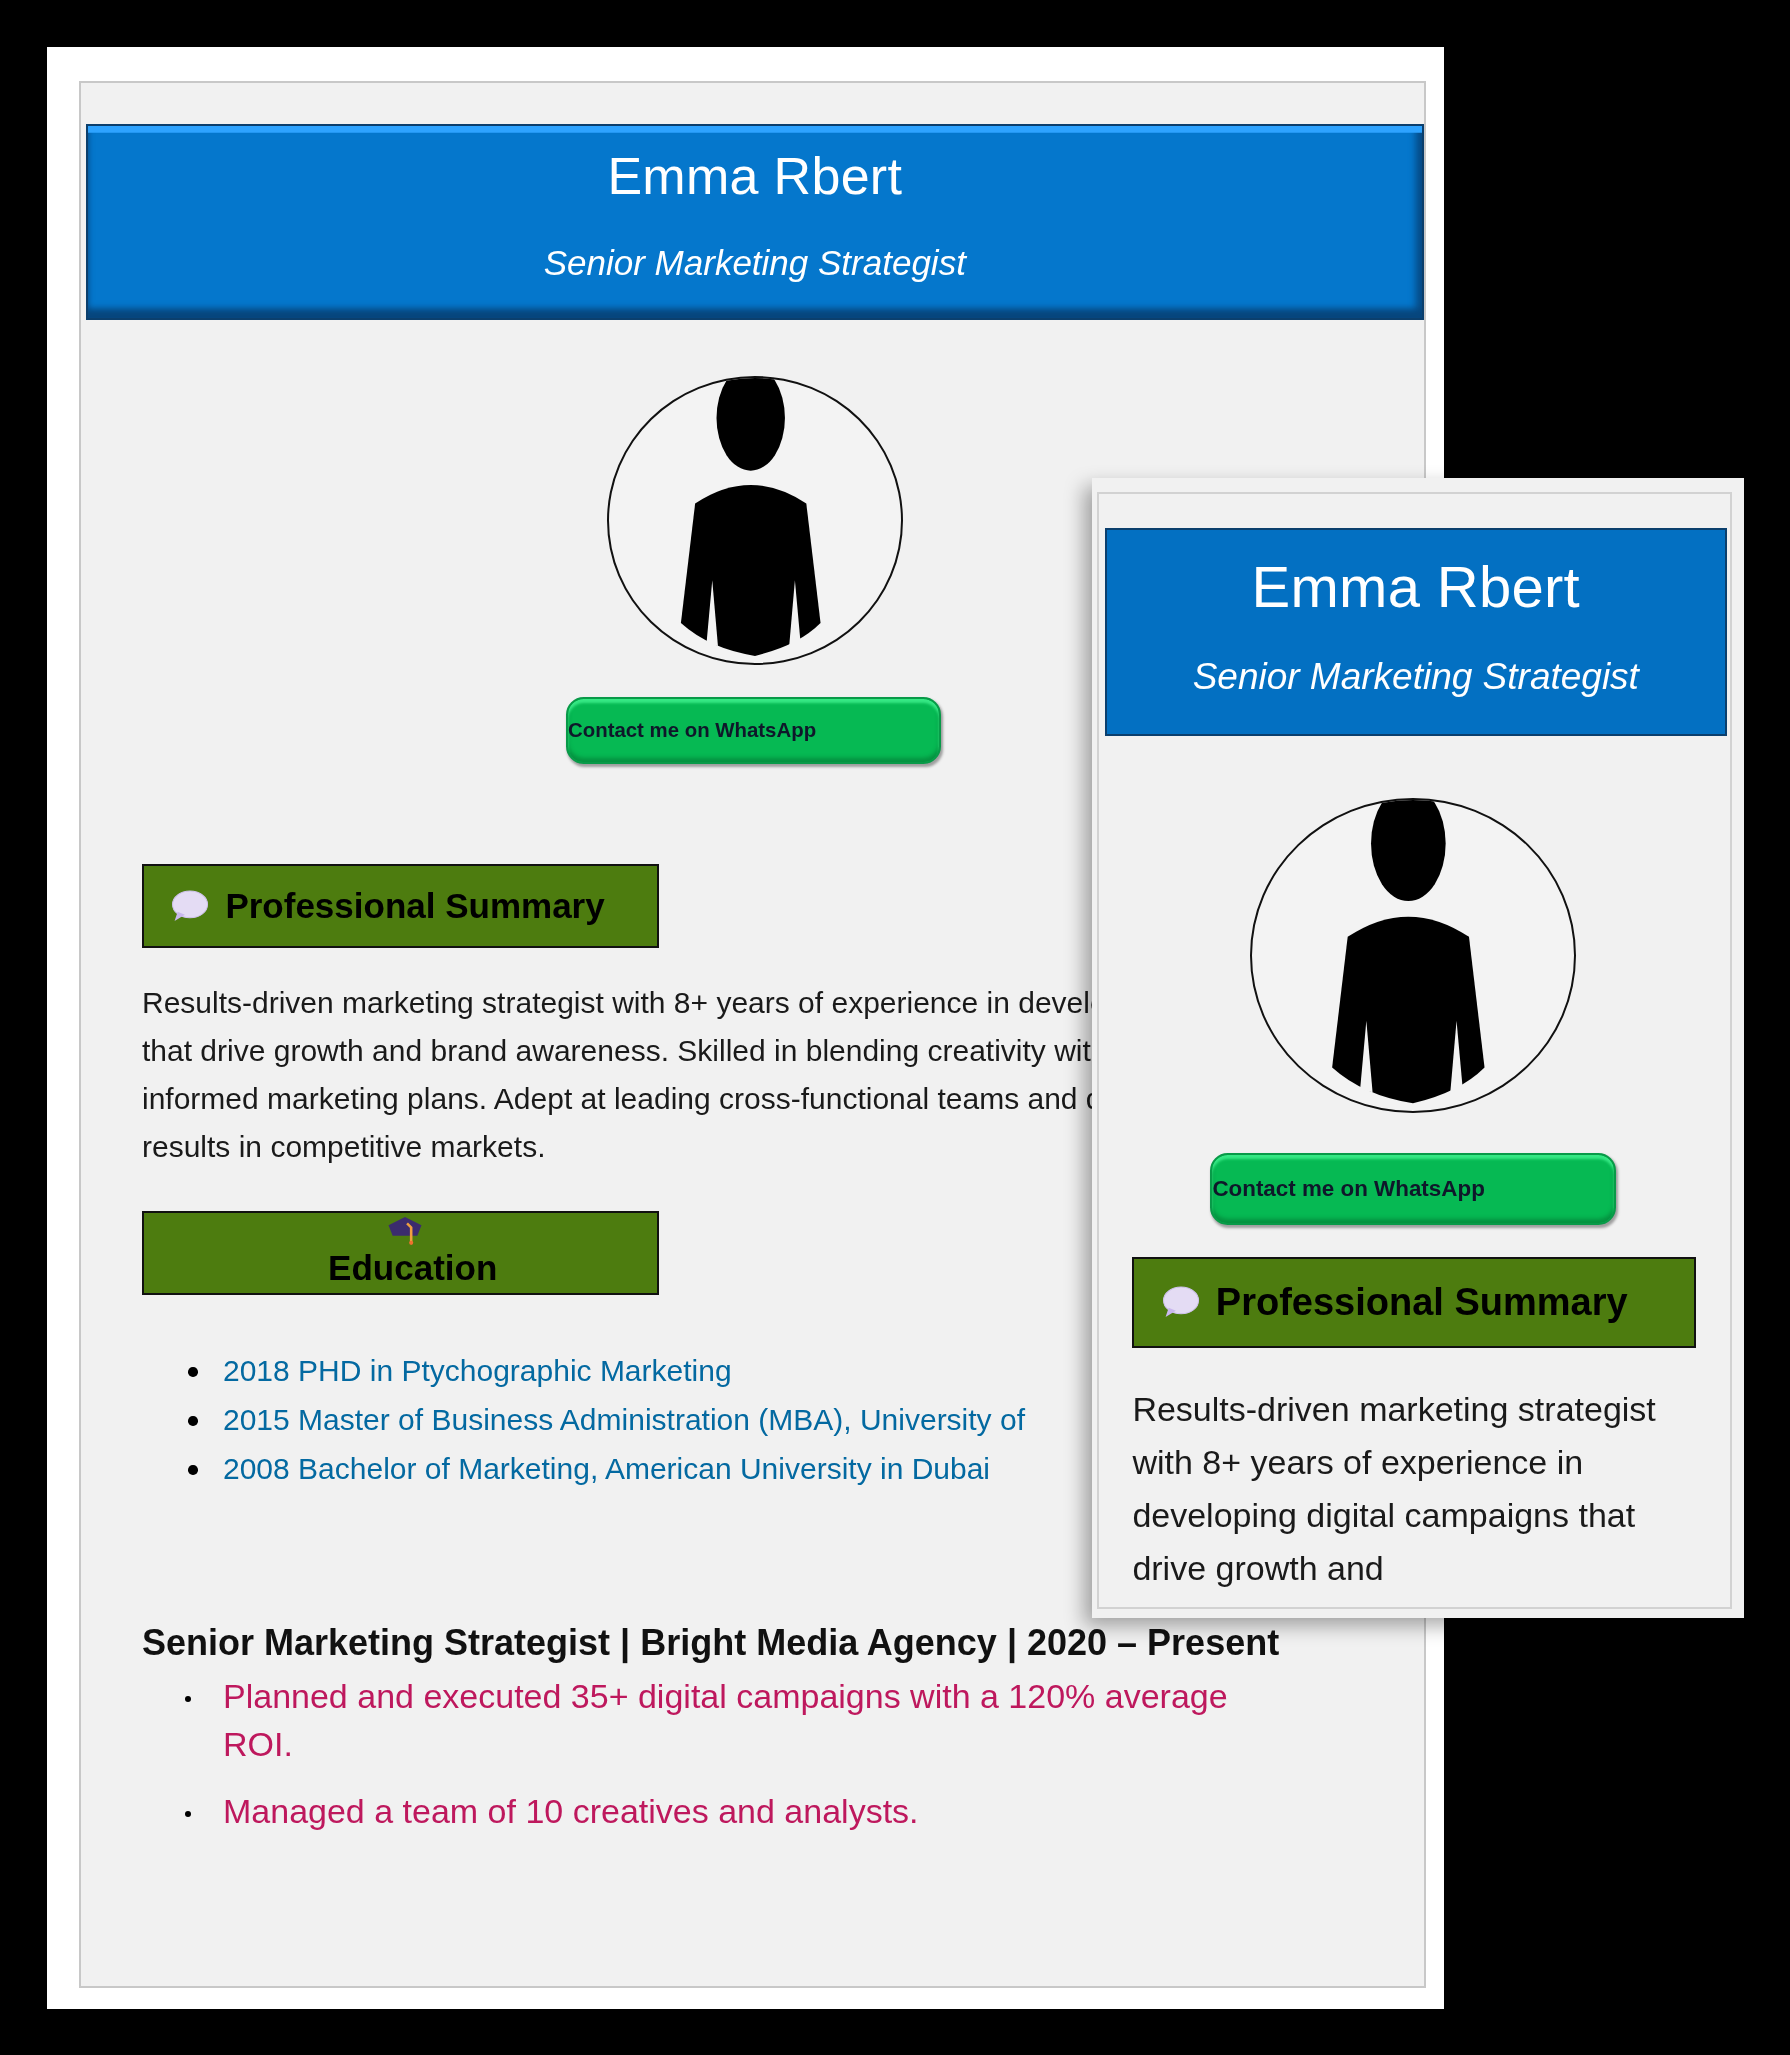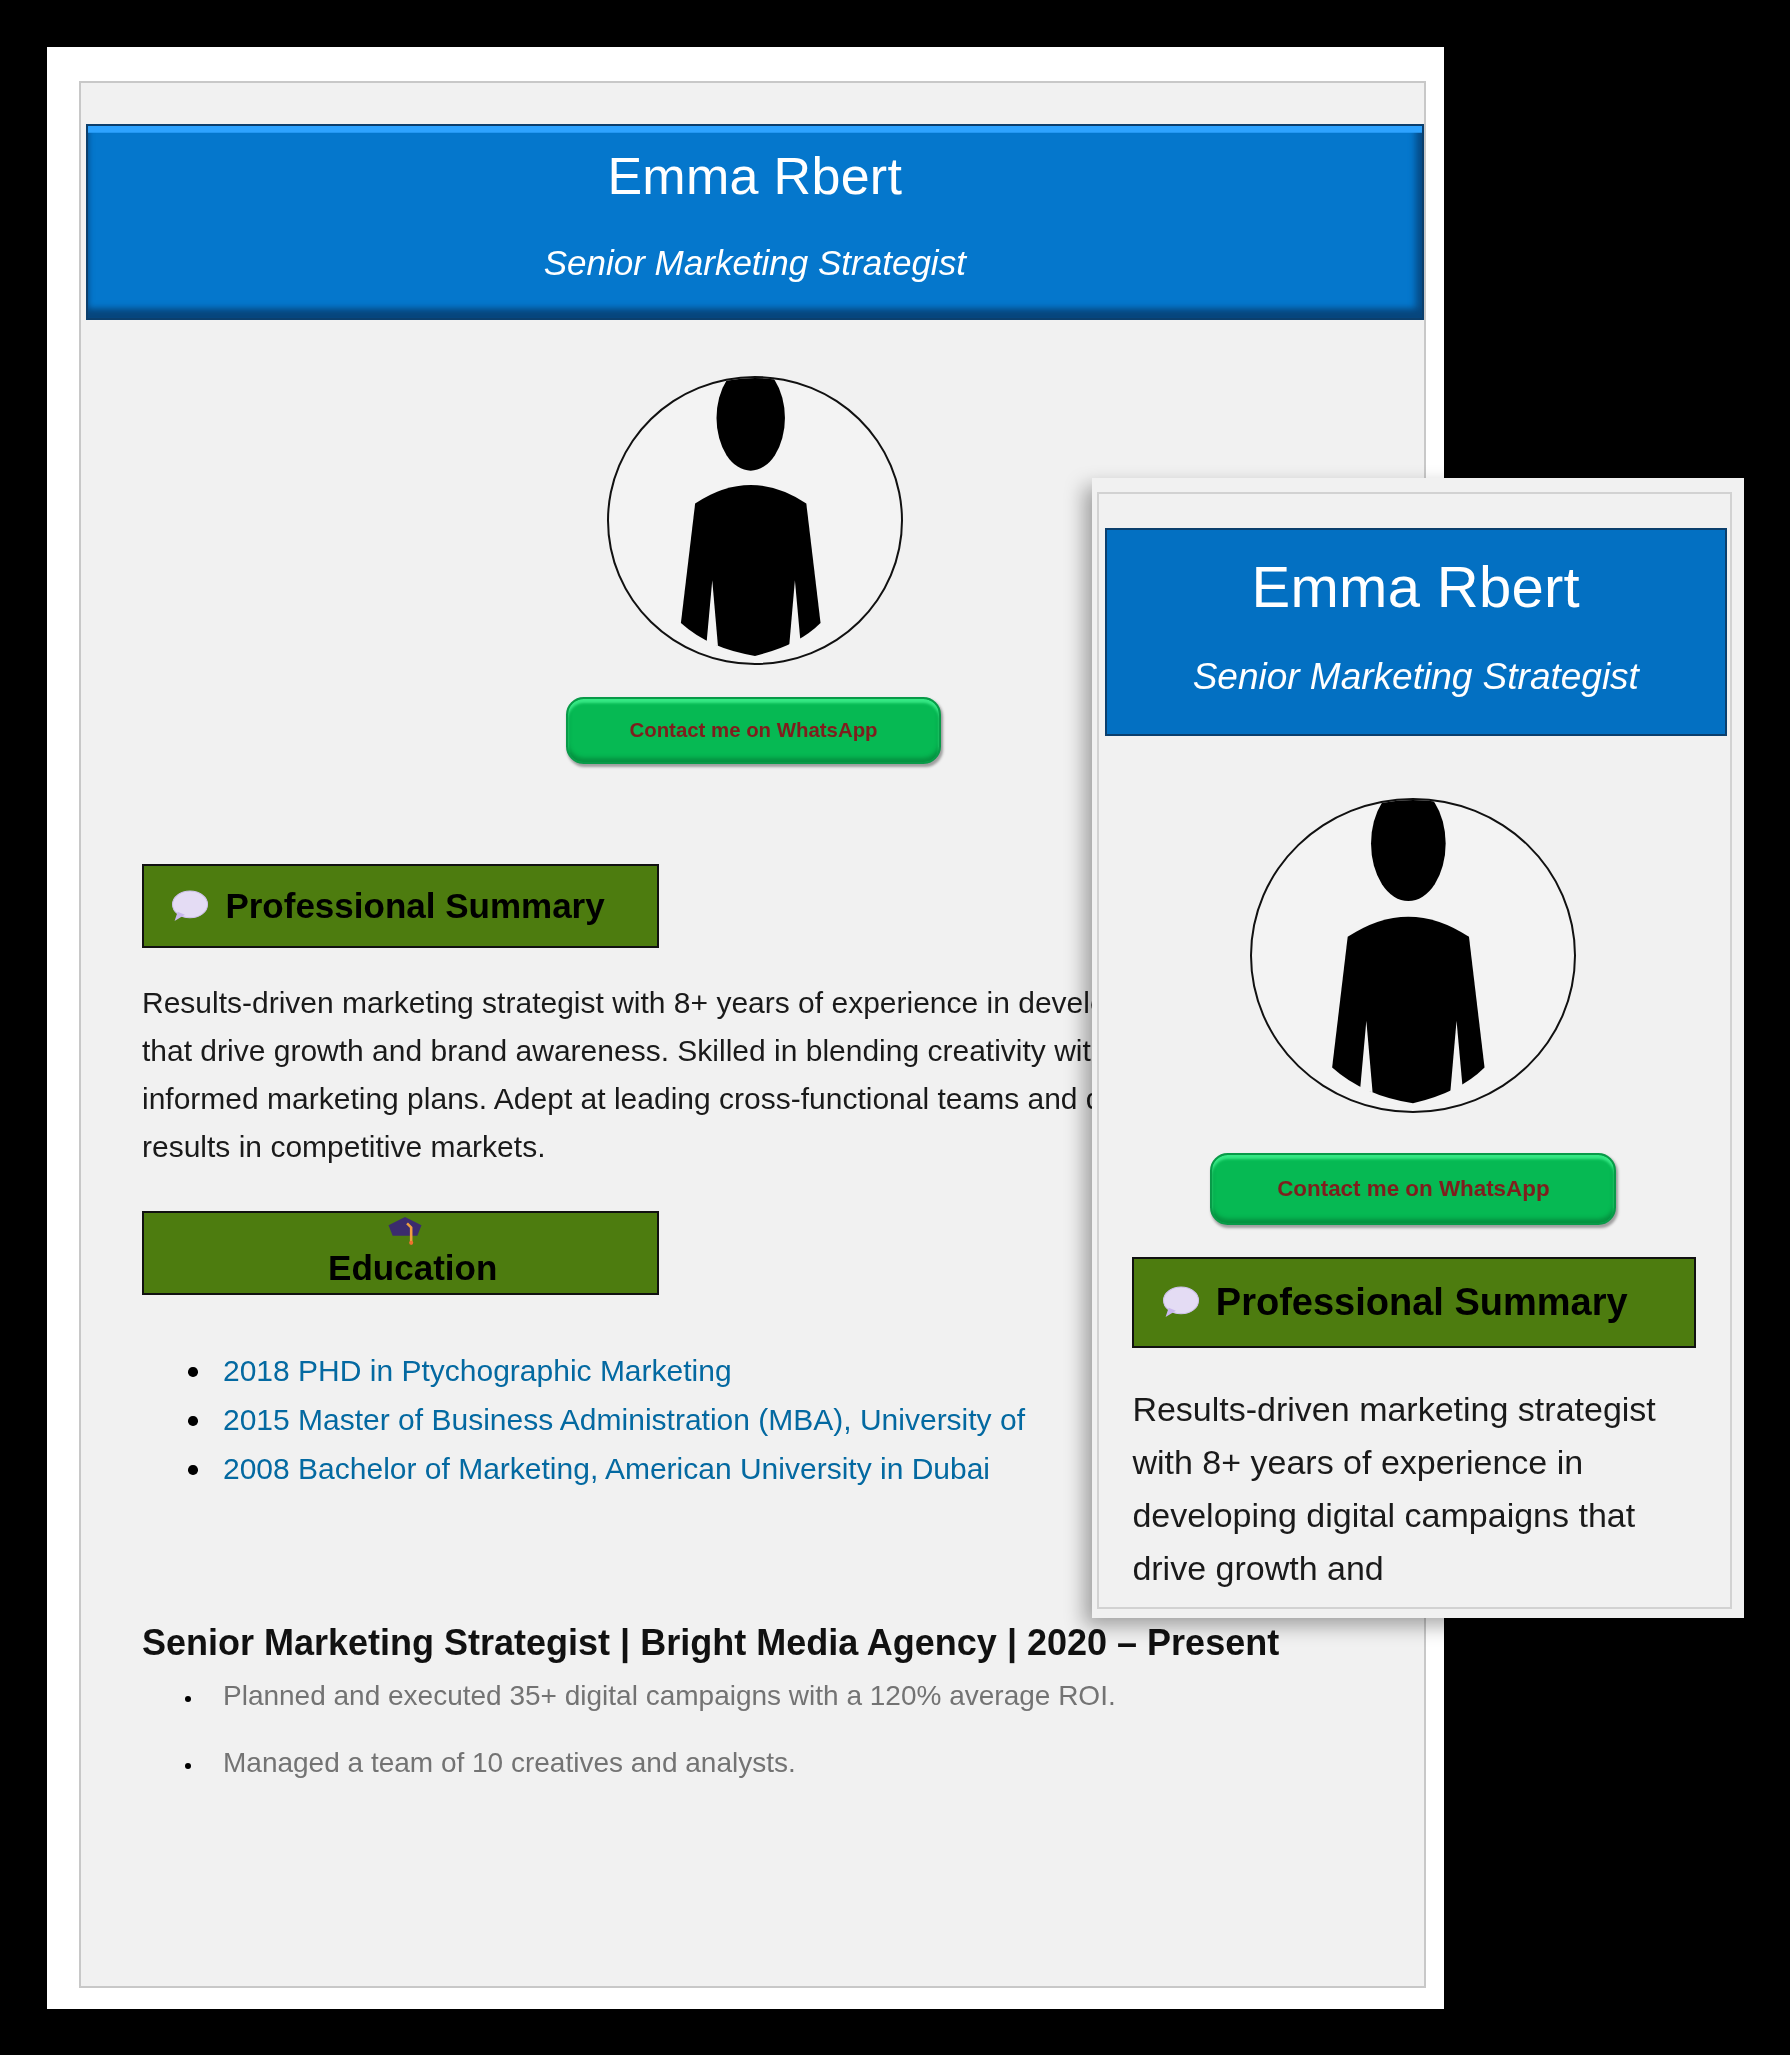--- a/index.html
+++ b/index.html
@@ -28,22 +28,22 @@
     .desktop-page .hero-name { position: absolute; left: 0; right: 0; top: 20.4px; font-size: 52px; }
     .desktop-page .hero-title { position: absolute; left: 0; right: 0; top: 117px; font-size: 35px; }
 
     .avatar {
       position: absolute; border-radius: 50%; border: 2.7px solid #111; background: #f3f3f3; overflow: hidden;
     }
     .avatar svg { width: 100%; height: 100%; display: block; }
     .desktop-page .avatar { left: 526px; top: 293px; width: 296px; height: 289px; }
 
     .wa-button {
-      position: absolute; background: #06b953; color: #7f1d1d; border-radius: 17.7px;
-      font-weight: 700; text-align: center; border: 2px solid #089a48;
+      position: absolute; background: #06b953; color: #0f172a; border-radius: 17.7px;
+      font-weight: 700; text-align: left; border: 2px solid #089a48;
       box-shadow: inset 0 4.1px 2.7px #37e885, inset 0 -4.1px 4.1px #05903f, 1.4px 2.7px 2.7px rgba(0,0,0,0.35);
       cursor: pointer;
     }
     .desktop-page .wa-button { left: 485px; top: 614px; width: 375px; height: 67px; font-size: 20.4px; line-height: 62px; }
 
     .section-heading {
       position: absolute; background: #4d7c0f; border: 2.7px solid #111;
       display: flex; align-items: center; font-weight: 700;
     }
     .desktop-page .section-heading { left: 61px; width: 517px; height: 84px; font-size: 35px; padding-left: 24.4px; }
@@ -52,21 +52,21 @@
 
     .body-text { position: absolute; font-size: 30px; line-height: 48px; color: #1a1a1a; }
     .desktop-page .summary-text { left: 61px; top: 896px; width: 1290px; white-space: normal; }
 
     .edu-list { position: absolute; left: 61px; top: 1263px; list-style: none; font-size: 30px; color: #0369a1; }
     .edu-list li { position: relative; padding-left: 81px; height: 49px; line-height: 49px; white-space: nowrap; }
     .edu-list li::before { content: ""; position: absolute; left: 46px; top: 21px; width: 9.5px; height: 9.5px; border-radius: 50%; background: #000; }
 
     .job-line { position: absolute; left: 61px; top: 1539px; font-size: 36px; font-weight: 700; white-space: nowrap; color: #111; }
 
-    .exp-list { position: absolute; left: 61px; top: 1589px; list-style: none; font-size: 28px; color: #737373; width: 1154px; }
+    .exp-list { position: absolute; left: 61px; top: 1589px; list-style: none; font-size: 34px; color: #be185d; width: 1154px; }
     .exp-list li { position: relative; padding-left: 81px; line-height: 48px; margin-bottom: 19px; }
     .exp-list li::before { content: ""; position: absolute; left: 43px; top: 24px; width: 6.1px; height: 6.1px; border-radius: 50%; background: #000; }
 
     
     .mobile-frame {
       position: absolute; left: 1092px; top: 478px; width: 652px; height: 1140px;
       background: #f1f1f1;
       box-shadow: -8.1px 8.1px 19px rgba(0,0,0,0.35);
     }
     .mobile-page {

